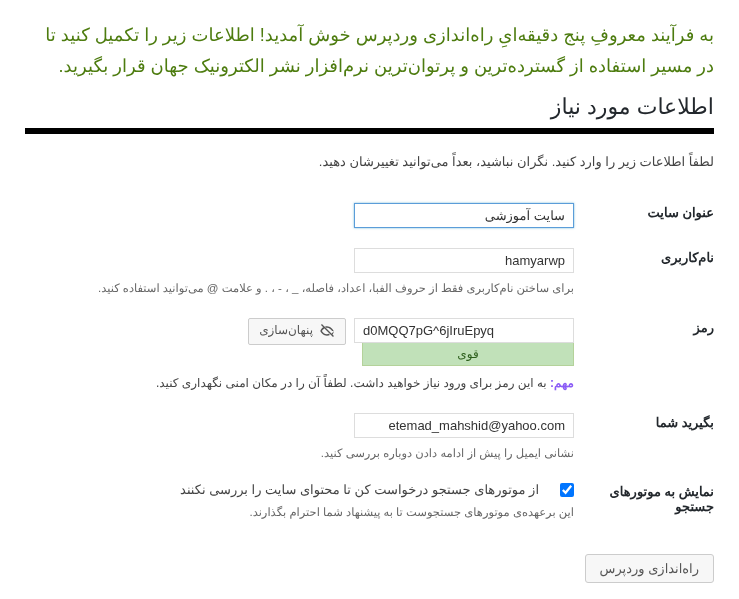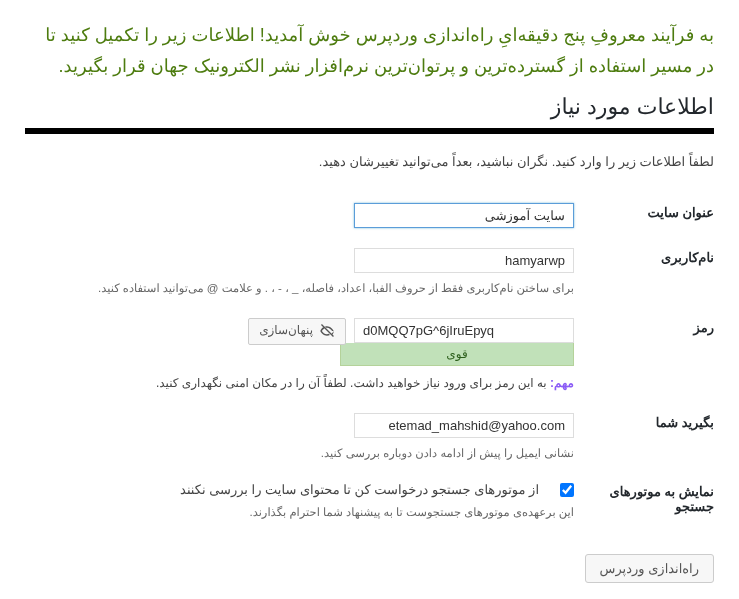--- a/index.html
+++ b/index.html
@@ -77,21 +77,21 @@
 .pw-input {
   width: 220px;
   padding: 4px 8px;
   font-size: 13px;
   border: 1px solid #ddd;
   direction: ltr;
   text-align: left;
   font-family: Tahoma, Arial, sans-serif;
 }
 .pw-strength {
-  width: 234px;
+  width: 212px;
   text-align: center;
   padding: 4px 0;
   font-size: 12px;
   border: 1px solid #b4d29a;
   border-top: none;
   background: #c1e1b9;
   color: #2c5e1b;
 }
 .btn-hide {
   display: inline-flex;

